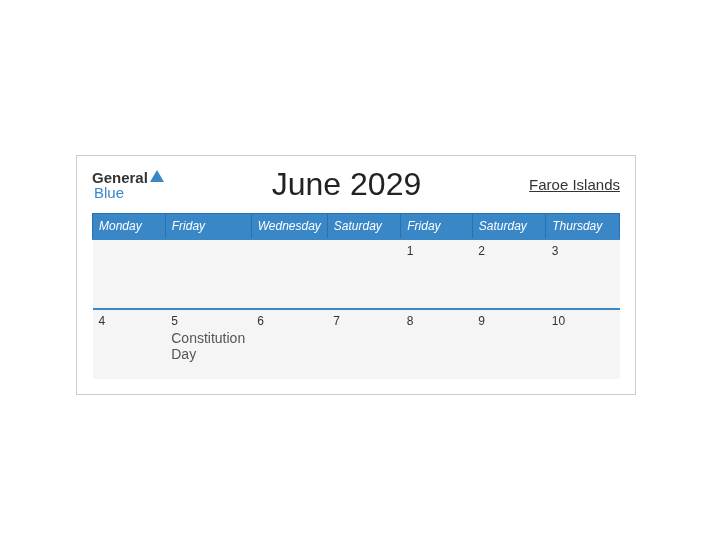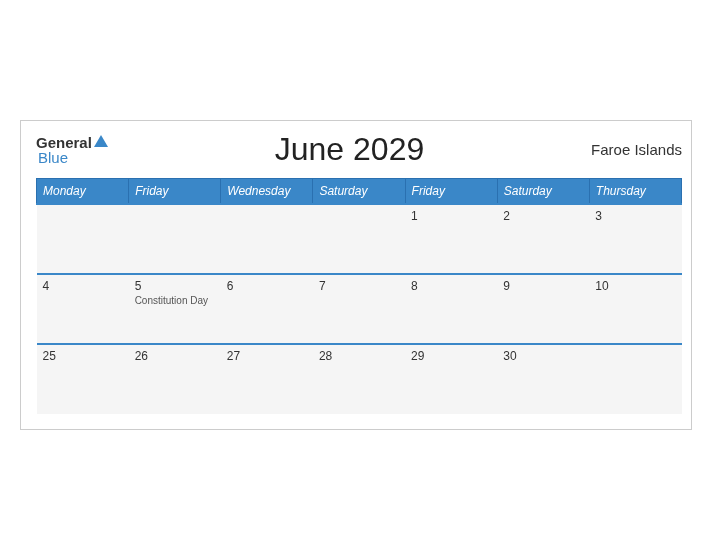--- a/index.html
+++ b/index.html
@@ -7,24 +7,24 @@
       font-family: Arial, sans-serif;
       background: #fff;
       display: flex;
       justify-content: center;
       align-items: center;
       width: 712px;
       height: 550px;
       overflow: hidden;
     }
     .calendar-container {
-      width: 672px;
+      width: 560px;
       background: #fff;
       border: 1px solid #ccc;
-      padding: 10px 9px 15px 15px;
+      padding: 10px 15px 15px 15px;
     }
     .calendar-header {
       display: flex;
       align-items: center;
       justify-content: space-between;
       margin-bottom: 10px;
     }
     .logo {
       display: flex;
       flex-direction: column;
@@ -56,20 +56,21 @@
     .calendar-title {
       font-size: 32px;
       font-weight: normal;
       color: #222;
       text-align: right;
     }
     .calendar-region {
       font-size: 15px;
       color: #333;
       text-align: right;
+      text-decoration: underline;
     }
     .calendar-grid {
       width: 100%;
       border-collapse: collapse;
     }
     .calendar-grid thead tr th {
       background-color: #3a87c8;
       color: #fff;
       font-size: 12px;
       font-weight: normal;
@@ -92,21 +93,21 @@
     }
     .calendar-grid tbody tr td.empty {
       background: #f5f5f5;
     }
     .day-number {
       font-size: 12px;
       color: #333;
       display: block;
     }
     .event-text {
-      font-size: 10px;
+      font-size: 14px;
       color: #555;
       display: block;
       margin-top: 2px;
     }
   </style>
 </head>
 <body>
 
 <div class="calendar-container">
   <div class="calendar-header">
@@ -166,36 +167,15 @@
           <td>
             <span class="day-number">8</span>
           </td>
           <td>
             <span class="day-number">9</span>
           </td>
           <td>
             <span class="day-number">10</span>
           </td>
         </tr>
-        <tr>
-          <td>
-            <span class="day-number">25</span>
-          </td>
-          <td>
-            <span class="day-number">26</span>
-          </td>
-          <td>
-            <span class="day-number">27</span>
-          </td>
-          <td>
-            <span class="day-number">28</span>
-          </td>
-          <td>
-            <span class="day-number">29</span>
-          </td>
-          <td>
-            <span class="day-number">30</span>
-          </td>
-          <td class="empty"></td>
-        </tr>
       </tbody>
   </table>
 </div>
 
 </body></html>

